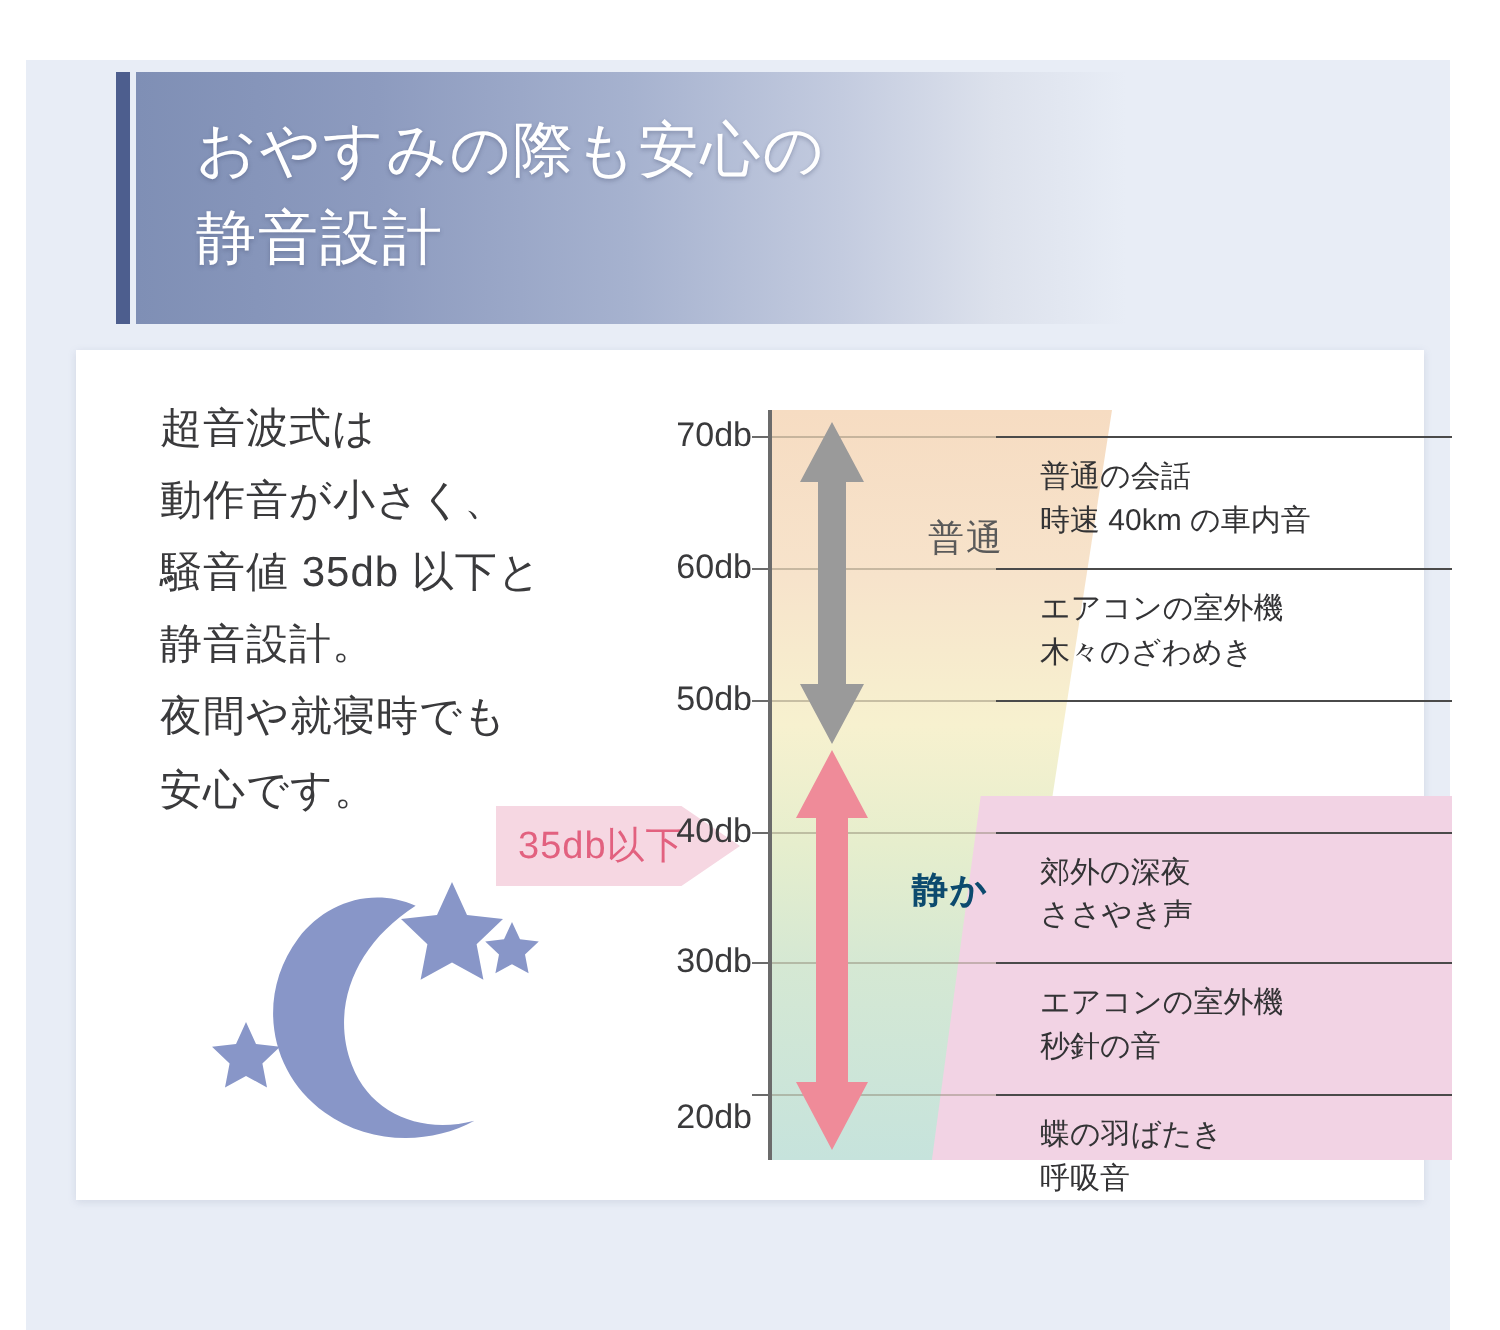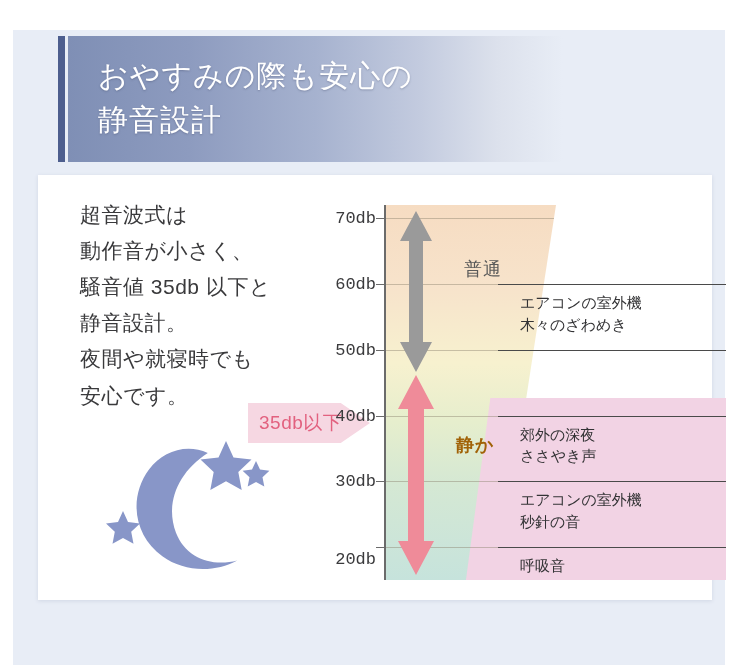--- a/index.html
+++ b/index.html
@@ -89,21 +89,21 @@
     color: #e2617f;
     font-size: 19px;
     font-weight: 400;
     letter-spacing: .5px;
   }
 
   
   #chart {
     position: absolute;
     left: 298px; top: 20px;
-    width: 352px; height: 390px; font-family: Liberation Mono, monospace;
+    width: 352px; height: 390px;
   }
   #axis-line {
     position: absolute;
     left: 48px; top: 10px;
     width: 2px; height: 375px;
     background: #6b6b6b;
   }
   .tick-label {
     position: absolute;
     right: 312px;
@@ -173,21 +173,21 @@
 
   
   .arrow { position: absolute; }
   .arrow-label {
     position: absolute;
     font-size: 18px;
     letter-spacing: 1px;
     white-space: nowrap;
   }
   #label-futsuu { color: #5a5a5a; left: 128px; top: 62px; }
-  #label-shizuka{ color: #a16207; font-weight: 700; left: 120px; top: 238px; }
+  #label-shizuka{ color: #0c4a6e; font-weight: 700; left: 120px; top: 238px; }
 </style>
 </head>
 <body>
 
 <div id="page">
 
   <div class="margin-top"></div>
   <div class="margin-left"></div>
   <div class="margin-right"></div>
 
@@ -243,35 +243,40 @@
           <div class="band-gridline" style="top: 220.526px; width: 137.439px;"></div>
           <div class="tick-label" style="top: 286.316px;">30db</div>
           <div class="tick-mark" style="top: 286.316px;"></div>
           <div class="band-gridline" style="top: 286.316px; width: 127.263px;"></div>
           <div class="tick-label" style="top: 352.105px; margin-top: 12px;">20db</div>
           <div class="tick-mark" style="top: 352.105px;"></div>
           <div class="band-gridline" style="top: 352.105px; width: 117.088px;"></div>
         </div>
 
       <div id="rows">
+          <div class="row" style="top: 13.1579px; height: 65.7895px;">
+            <div class="row-line">普通の会話</div>
+            <div class="row-line">時速 40km の車内音</div>
+          </div>
           <div class="row" style="top: 78.9474px; height: 65.7895px;">
             <div class="row-line">エアコンの室外機</div>
             <div class="row-line">木々のざわめき</div>
           </div>
           <div class="row" style="top: 144.737px; height: 65.7895px;">
           </div>
           <div class="row" style="top: 210.526px; height: 65.7895px;">
             <div class="row-line">郊外の深夜</div>
             <div class="row-line">ささやき声</div>
           </div>
           <div class="row" style="top: 276.316px; height: 65.7895px;">
             <div class="row-line">エアコンの室外機</div>
             <div class="row-line">秒針の音</div>
           </div>
           <div class="row" style="top: 342.105px; height: 32.8947px;">
+            <div class="row-line">蝶の羽ばたき</div>
             <div class="row-line">呼吸音</div>
           </div>
         </div>
 
       <svg class="arrow" style="left:60px; top:14px; width:40px; height:165px;" viewBox="0 0 40 165">
         <path d="M20 2 L36 32 L27 32 L27 133 L36 133 L20 163 L4 133 L13 133 L13 32 L4 32 Z" fill="#9a9a9a"></path>
       </svg>
       <svg class="arrow" style="left:58px; top:178px; width:44px; height:204px;" viewBox="0 0 44 204">
         <path d="M22 2 L40 36 L30 36 L30 168 L40 168 L22 202 L4 168 L14 168 L14 36 L4 36 Z" fill="#ef8b99"></path>
       </svg>

